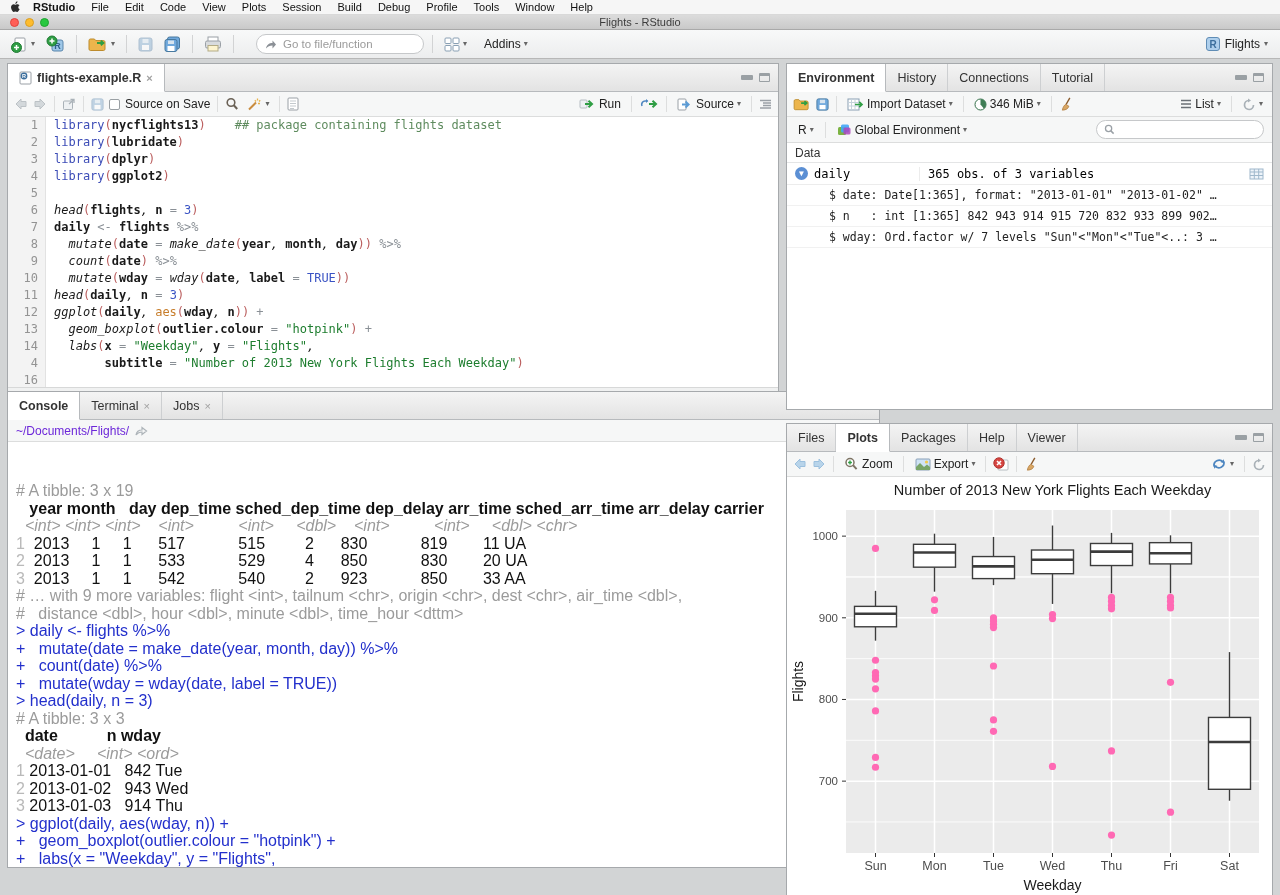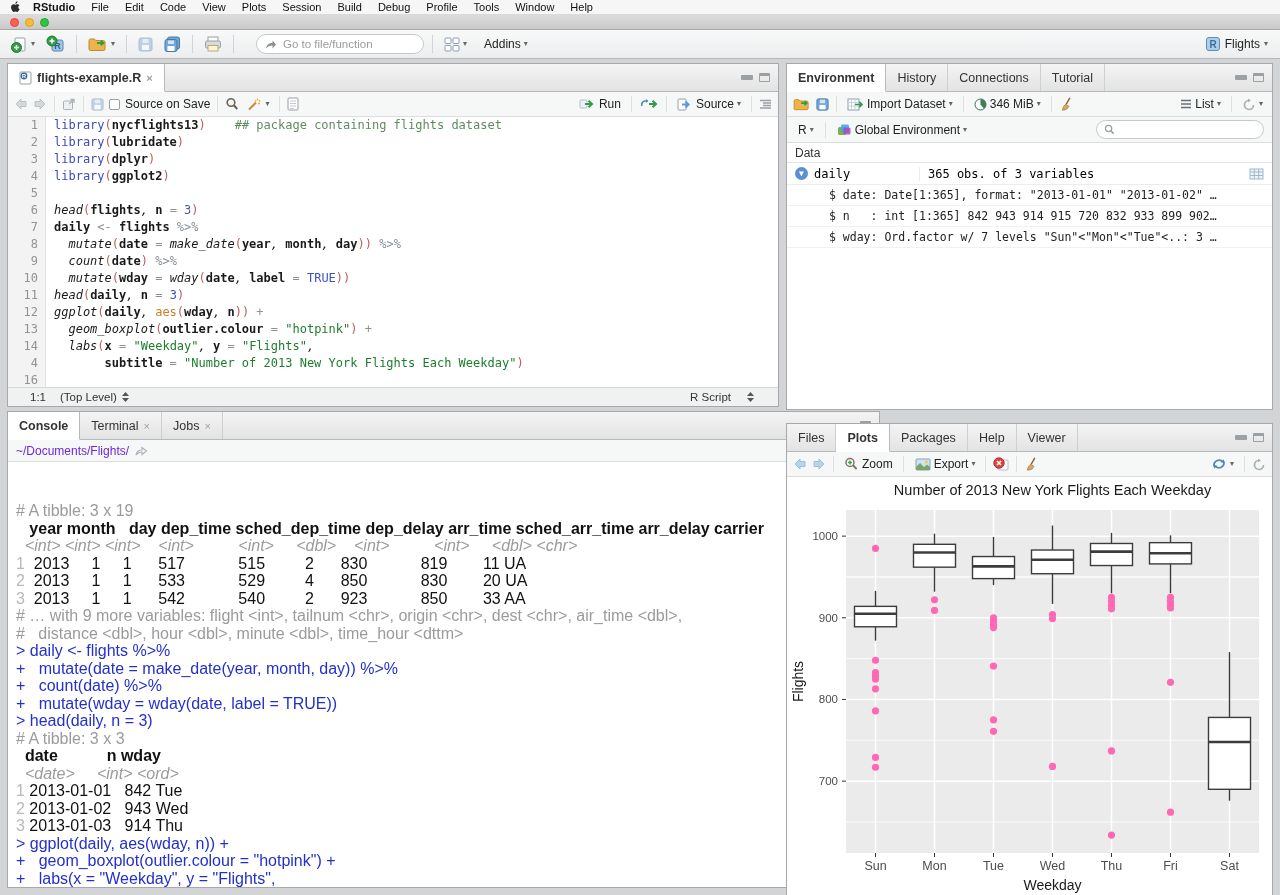--- a/index.html
+++ b/index.html
@@ -29,21 +29,21 @@
   .goto-box { display:flex; align-items:center; gap:6px; width:168px; height:20px; background:#fff; border:1px solid #c6c8ca; border-radius:10px; padding:0 8px; margin-left:14px; }
   .goto-box .ph { font-size:11.5px; color:#9b9b9b; }
   .tb-label { font-size:12px; color:#222; }
   .spacer { flex:1; }
   .proj-btn { display:inline-flex; align-items:center; gap:4px; font-size:12px; color:#222; padding:2px 4px; }
 
   
   .workspace { position:relative; height:836px; }
   .pane { position:absolute; background:#fff; border:1px solid #a6a9ac; display:flex; flex-direction:column; }
   .pane-source  { left:7px;   top:4px;   width:772px; height:344px; }
-  .pane-console { left:7px;   top:352px; width:873px; height:477px;justify-content:space-between; }
+  .pane-console { left:7px;   top:332px; width:873px; height:477px;justify-content:space-between; }
   .pane-env     { left:786px; top:4px;   width:487px; height:347px; }
   .pane-plots   { left:786px; top:364px; width:487px; height:477px; }
 
   .tabbar { height:28px; background:linear-gradient(#f4f4f4,#e3e3e3); border-bottom:1px solid #b7babd; display:flex; align-items:stretch; font-size:12.5px; color:#333; flex:none; }
   .tab { display:flex; align-items:center; gap:5px; padding:0 11px; border-right:1px solid #cdcfd1; white-space:nowrap; }
   .tab.active { background:#fff; font-weight:bold; border-right:1px solid #b7babd; box-shadow:1px 0 0 rgba(255,255,255,.6) inset; margin-bottom:-1px; border-bottom:1px solid #fff; }
   .tab .close { color:#a0a0a0; font-size:11px; }
   .winbtns { margin-left:auto; display:flex; align-items:center; gap:6px; padding-right:8px; }
   .wb-min { width:12px; height:5px; background:#9aa0a4; border-radius:1px; }
   .wb-max { width:11px; height:9px; border:1.5px solid #9aa0a4; border-top-width:3px; border-radius:1px; }
@@ -114,20 +114,21 @@
   <span class="menu-item">Window</span>
   <span class="menu-item">Help</span>
 </div>
 
 <div class="titlebar">
   <div class="traffic">
     <span class="tl-close"></span>
     <span class="tl-min"></span>
     <span class="tl-max"></span>
   </div>
+  <div class="win-title">Flights - RStudio</div>
 </div>
 
 <div class="main-toolbar">
   <span class="tb-btn">
     <span class="icon">
         <svg width="17" height="17" viewBox="0 0 17 17">
           <rect x="4" y="2" width="10" height="13" rx="1" fill="#fff" stroke="#9aa0a6"></rect>
           <circle cx="5.5" cy="11.5" r="5" fill="#2f9e44" stroke="#1f7a33"></circle>
           <path d="M5.5 9v5M3 11.5h5" stroke="#fff" stroke-width="1.5"></path>
         </svg>

